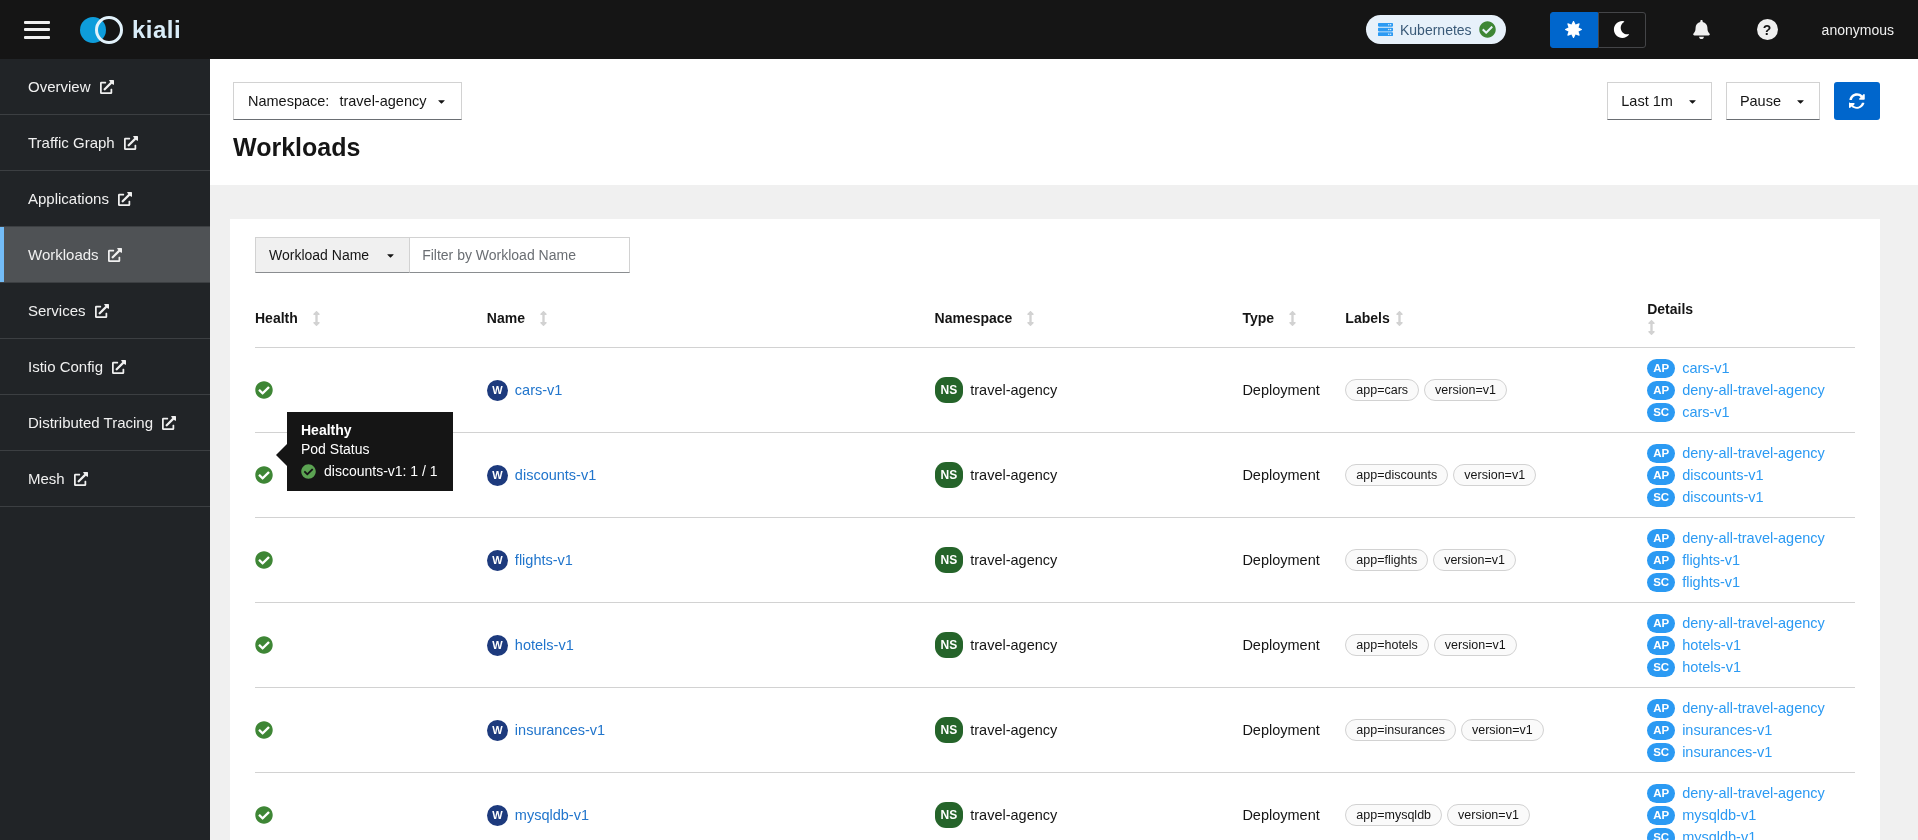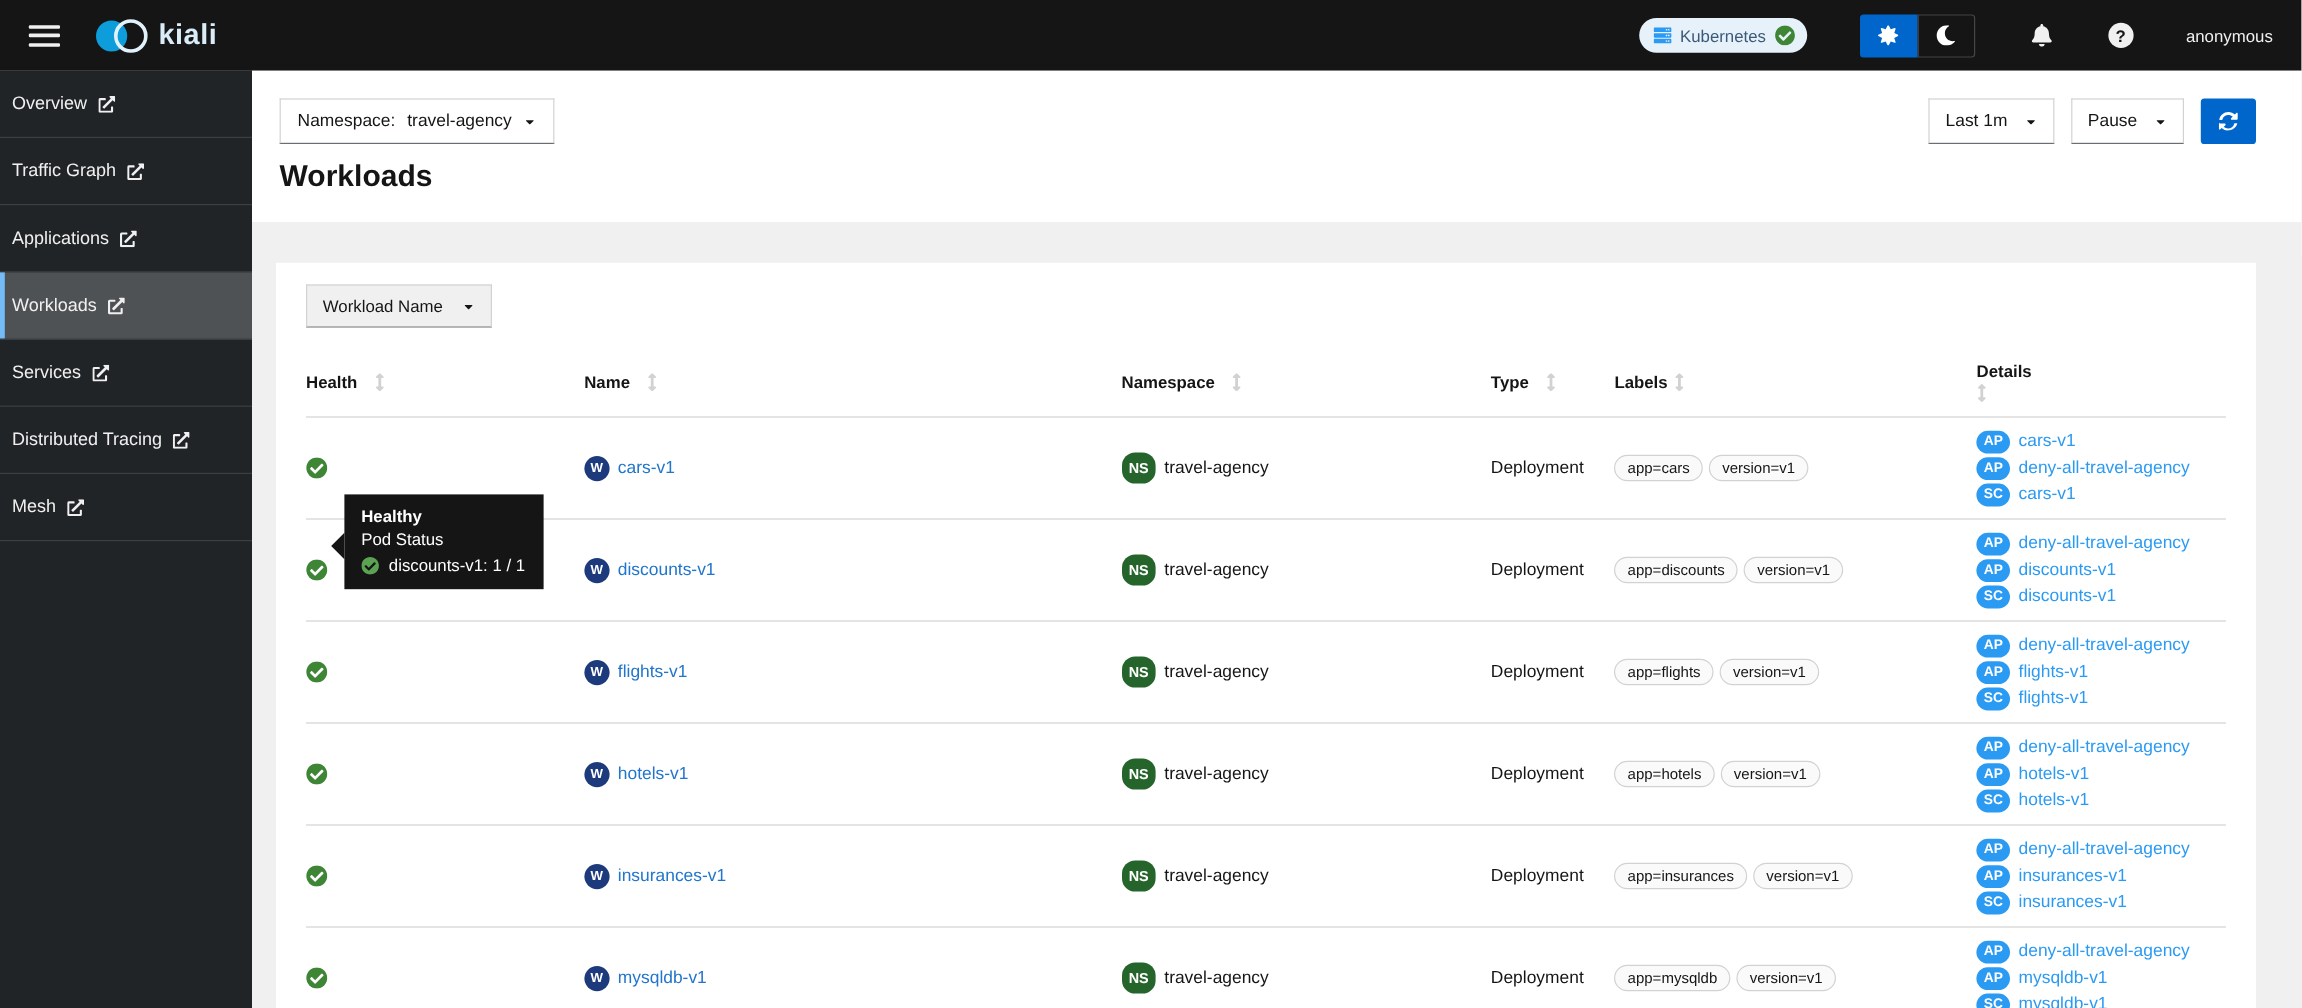--- a/index.html
+++ b/index.html
@@ -22,21 +22,21 @@
   .theme-btn { width:48px; height:36px; display:flex; align-items:center; justify-content:center; border:1px solid #444548; background:transparent; cursor:pointer; }
   .theme-btn.light { background:#0066cc; border-color:#0066cc; border-radius:3px 0 0 3px; }
   .theme-btn.dark  { border-radius:0 3px 3px 0; }
   .m-icon-btn { background:none; border:none; margin-left:46px; cursor:pointer; display:flex; align-items:center; }
   .help-circle { width:21px; height:21px; border-radius:50%; background:#f0f0f0; color:#151515; font-weight:700; font-size:14px; display:flex; align-items:center; justify-content:center; }
   .username { margin-left:44px; font-size:14px; color:#f0f0f0; }
 
   
   .shell { display:flex; height:781px; }
   .sidebar { width:210px; background:#212427; flex:none; }
-  .nav-item { position:relative; height:56px; display:flex; align-items:center; padding-left:10px; color:#f0f0f0; font-size:15px; border-bottom:1px solid #3c3f42; cursor:pointer; }
+  .nav-item { position:relative; height:56px; display:flex; align-items:center; padding-left:28px; color:#f0f0f0; font-size:15px; border-bottom:1px solid #3c3f42; cursor:pointer; }
   .nav-item.active { background:#4f5255; }
   .nav-item.active::before { content:""; position:absolute; left:0; top:0; bottom:0; width:4px; background:#73bcf7; }
   .nav-item .ext { margin-left:9px; display:flex; }
 
   .content { flex:1; display:flex; flex-direction:column; background:#f0f0f0; }
   .topband { background:#fff; height:126px; position:relative; flex:none; }
 
   .ns-control { position:absolute; left:23px; top:23px; height:38px; display:flex; align-items:center; gap:10px; padding:0 14px; background:#fff; border:1px solid #d2d2d2; border-bottom-color:#6a6e73; font-size:14.5px; color:#151515; cursor:pointer; }
   .right-controls { position:absolute; right:38px; top:23px; display:flex; gap:14px; }
   .select-box { height:38px; display:flex; align-items:center; gap:14px; padding:0 13px; background:#fff; border:1px solid #d2d2d2; border-bottom-color:#6a6e73; font-size:14.5px; color:#151515; cursor:pointer; }
@@ -170,20 +170,28 @@
 
     <div class="nav-item">
       <span class="nav-label">Services</span>
       <span class="ext" hidden="">
         <svg width="14" height="14" viewBox="0 0 512 512">
             <path fill="#f0f0f0" d="M432 320h-32a16 16 0 0 0-16 16v112H64V128h144a16 16 0 0 0 16-16V80a16 16 0 0 0-16-16H48a48 48 0 0 0-48 48v352a48 48 0 0 0 48 48h352a48 48 0 0 0 48-48V336a16 16 0 0 0-16-16zM488 0H360c-21.4 0-32.1 25.9-17 41l35.7 35.7L135 320.4a24 24 0 0 0 0 34L157.7 377a24 24 0 0 0 34 0L435.3 133.3 471 169c15 15 41 4.5 41-17V24A24 24 0 0 0 488 0z"></path>
           </svg>
       </span>
     </div>
 
+    <div class="nav-item">
+      <span class="nav-label">Istio Config</span>
+      <span class="ext" hidden="">
+        <svg width="14" height="14" viewBox="0 0 512 512">
+            <path fill="#f0f0f0" d="M432 320h-32a16 16 0 0 0-16 16v112H64V128h144a16 16 0 0 0 16-16V80a16 16 0 0 0-16-16H48a48 48 0 0 0-48 48v352a48 48 0 0 0 48 48h352a48 48 0 0 0 48-48V336a16 16 0 0 0-16-16zM488 0H360c-21.4 0-32.1 25.9-17 41l35.7 35.7L135 320.4a24 24 0 0 0 0 34L157.7 377a24 24 0 0 0 34 0L435.3 133.3 471 169c15 15 41 4.5 41-17V24A24 24 0 0 0 488 0z"></path>
+          </svg>
+      </span>
+    </div>
 
     <div class="nav-item">
       <span class="nav-label">Distributed Tracing</span>
       <span class="ext">
         <svg width="14" height="14" viewBox="0 0 512 512">
             <path fill="#f0f0f0" d="M432 320h-32a16 16 0 0 0-16 16v112H64V128h144a16 16 0 0 0 16-16V80a16 16 0 0 0-16-16H48a48 48 0 0 0-48 48v352a48 48 0 0 0 48 48h352a48 48 0 0 0 48-48V336a16 16 0 0 0-16-16zM488 0H360c-21.4 0-32.1 25.9-17 41l35.7 35.7L135 320.4a24 24 0 0 0 0 34L157.7 377a24 24 0 0 0 34 0L435.3 133.3 471 169c15 15 41 4.5 41-17V24A24 24 0 0 0 488 0z"></path>
           </svg>
       </span>
     </div>
 
@@ -230,20 +238,21 @@
 
     <div class="grayarea">
       <section class="card">
         <div class="filter-row">
           <div class="filter-select">
             <span>Workload Name</span>
             <svg width="11" height="11" viewBox="0 0 320 512">
                 <path fill="#151515" d="M31.3 192h257.3c17.8 0 26.7 21.5 14.1 34.1L174.1 354.8c-7.8 7.8-20.5 7.8-28.3 0L17.2 226.1C4.6 213.5 13.5 192 31.3 192z"></path>
               </svg>
           </div>
+          <input class="filter-input" type="text" placeholder="Filter by Workload Name" style="">
         </div>
 
         <div class="thead" id="thead">
   <div class="th col-health">
     <span class="th-label">Health</span>
     <span class="sort-ic">
       <svg width="9" height="15" viewBox="0 0 256 512">
                   <path fill="#d2d2d2" d="M214.1 377.9H168V134.1h46.1c21.4 0 32.1-25.9 17-41L145 7c-9.4-9.4-24.6-9.4-33.9 0L25 93.1c-15.1 15.1-4.4 41 17 41H88v243.9H41.9c-21.4 0-32.1 25.9-17 41L111 505c9.4 9.4 24.6 9.4 33.9 0l86.1-86.1c15.1-15.1 4.4-41-16.9-41z"></path>
                 </svg>
     </span>

